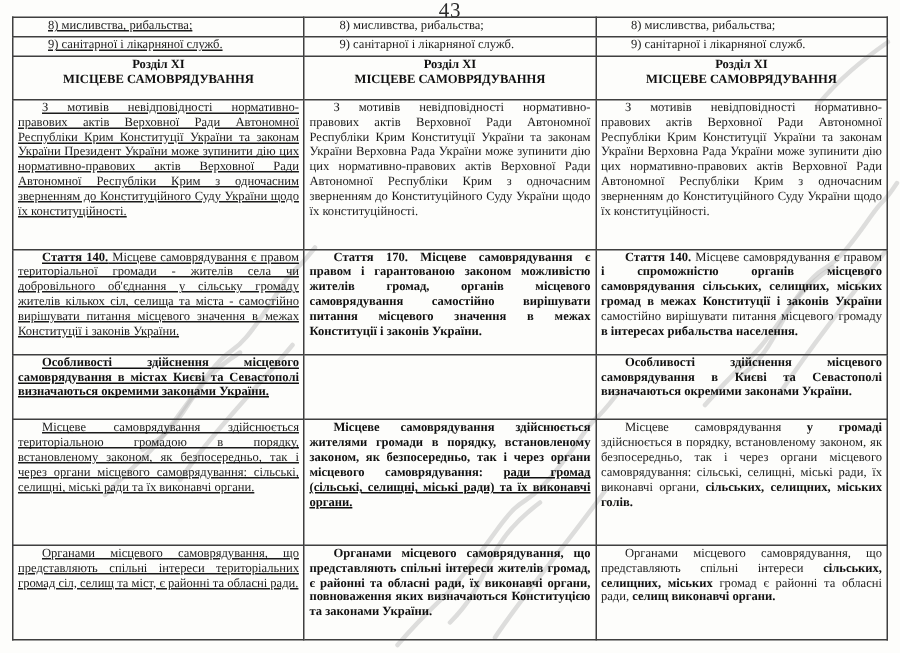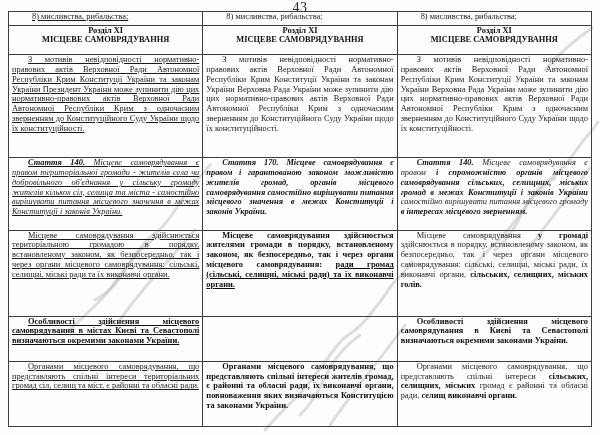--- a/index.html
+++ b/index.html
@@ -81,20 +81,31 @@
           <td>
             <div class="para hang"><span class="u">8) мисливства, рибальства;</span></div>
           </td>
           <td>
             <div class="para hang"><span>8) мисливства, рибальства;</span></div>
           </td>
           <td>
             <div class="para hang"><span>8) мисливства, рибальства;</span></div>
           </td>
         </tr>
+        <tr style="height: 13px;">
+          <td>
+            <div class="para hang"><span class="u">9) санітарної і лікарняної служб.</span></div>
+          </td>
+          <td>
+            <div class="para hang"><span>9) санітарної і лікарняної служб.</span></div>
+          </td>
+          <td>
+            <div class="para hang"><span>9) санітарної і лікарняної служб.</span></div>
+          </td>
+        </tr>
         <tr style="height: 28px;">
           <td>
             <div class="para center"><span class="b">Розділ XI</span></div>
             <div class="para center"><span class="b">МІСЦЕВЕ САМОВРЯДУВАННЯ</span></div>
           </td>
           <td>
             <div class="para center"><span class="b">Розділ XI</span></div>
             <div class="para center"><span class="b">МІСЦЕВЕ САМОВРЯДУВАННЯ</span></div>
           </td>
           <td>
@@ -106,49 +117,49 @@
           <td>
             <div class="para indent"><span class="u">З мотивів невідповідності нормативно-правових актів Верховної Ради Автономної Республіки Крим Конституції України та законам України Президент України може зупинити дію цих нормативно-правових актів Верховної Ради Автономної Республіки Крим з одночасним зверненням до Конституційного Суду України щодо їх конституційності.</span></div>
           </td>
           <td>
             <div class="para indent"><span>З мотивів невідповідності нормативно-правових актів Верховної Ради Автономної Республіки Крим Конституції України та законам України Верховна Рада України може зупинити дію цих нормативно-правових актів Верховної Ради Автономної Республіки Крим з одночасним зверненням до Конституційного Суду України щодо їх конституційності.</span></div>
           </td>
           <td>
             <div class="para indent"><span>З мотивів невідповідності нормативно-правових актів Верховної Ради Автономної Республіки Крим Конституції України та законам України Верховна Рада України може зупинити дію цих нормативно-правових актів Верховної Ради Автономної Республіки Крим з одночасним зверненням до Конституційного Суду України щодо їх конституційності.</span></div>
           </td>
         </tr>
-        <tr style="height: 69px; font-style: italic;">
+        <tr style="height: 69px;">
           <td>
             <div class="para indent"><span class="b u">Стаття 140.</span><span class="u"> Місцеве самоврядування є правом територіальної громади - жителів села чи добровільного об'єднання у сільську громаду жителів кількох сіл, селища та міста - самостійно вирішувати питання місцевого значення в межах Конституції і законів України.</span></div>
           </td>
           <td>
             <div class="para indent"><span class="b">Стаття 170. Місцеве самоврядування є правом і гарантованою законом можливістю жителів громад, органів місцевого самоврядування самостійно вирішувати питання місцевого значення в межах Конституції і законів України.</span></div>
           </td>
           <td>
-            <div class="para indent"><span class="b">Стаття 140.</span><span> Місцеве самоврядування є правом </span><span class="b">і спроможністю органів місцевого самоврядування сільських, селищних, міських громад в межах Конституції і законів України</span><span> самостійно вирішувати питання місцевого громаду </span><span class="b">в інтересах місцевого зверненням.</span></div>
+            <div class="para indent"><span class="b">Стаття 140.</span><span> Місцеве самоврядування є правом </span><span class="b">і спроможністю органів місцевого самоврядування сільських, селищних, міських громад в межах Конституції і законів України</span><span> самостійно вирішувати питання місцевого громаду </span><span class="b">в інтересах рибальства населення.</span></div>
+          </td>
+        </tr>
+        <tr style="height: 43px;">
+          <td>
+            <div class="para indent"><span class="b u">Особливості здійснення місцевого самоврядування в містах Києві та Севастополі визначаються окремими законами України.</span></div>
+          </td>
+          <td></td>
+          <td>
+            <div class="para indent"><span class="b">Особливості здійснення місцевого самоврядування в Києві та Севастополі визначаються окремими законами України.</span></div>
           </td>
         </tr>
         <tr style="height: 82px;">
           <td>
             <div class="para indent"><span class="u">Місцеве самоврядування здійснюється територіальною громадою в порядку, встановленому законом, як безпосередньо, так і через органи місцевого самоврядування: сільські, селищні, міські ради та їх виконавчі органи.</span></div>
           </td>
           <td>
             <div class="para indent"><span class="b">Місцеве самоврядування здійснюється жителями громади в порядку, встановленому законом, як безпосередньо, так і через органи місцевого самоврядування: </span><span class="b u">ради громад (сільські, селищні, міські ради) та їх виконавчі органи.</span></div>
           </td>
           <td>
             <div class="para indent"><span>Місцеве самоврядування </span><span class="b">у громаді</span><span> здійснюється в порядку, встановленому законом, як безпосередньо, так і через органи місцевого самоврядування: сільські, селищні, міські ради, їх виконавчі органи, </span><span class="b">сільських, селищних, міських голів.</span></div>
-          </td>
-        </tr>
-        <tr style="height: 43px;">
-          <td>
-            <div class="para indent"><span class="b u">Особливості здійснення місцевого самоврядування в містах Києві та Севастополі визначаються окремими законами України.</span></div>
-          </td>
-          <td></td>
-          <td>
-            <div class="para indent"><span class="b">Особливості здійснення місцевого самоврядування в Києві та Севастополі визначаються окремими законами України.</span></div>
           </td>
         </tr>
         <tr style="height: 62px;">
           <td>
             <div class="para indent"><span class="u">Органами місцевого самоврядування, що представляють спільні інтереси територіальних громад сіл, селищ та міст, є районні та обласні ради.</span></div>
           </td>
           <td>
             <div class="para indent"><span class="b">Органами місцевого самоврядування, що представляють спільні інтереси жителів громад, є районні та обласні ради, їх виконавчі органи, повноваження яких визначаються Конституцією та законами України.</span></div>
           </td>
           <td>

